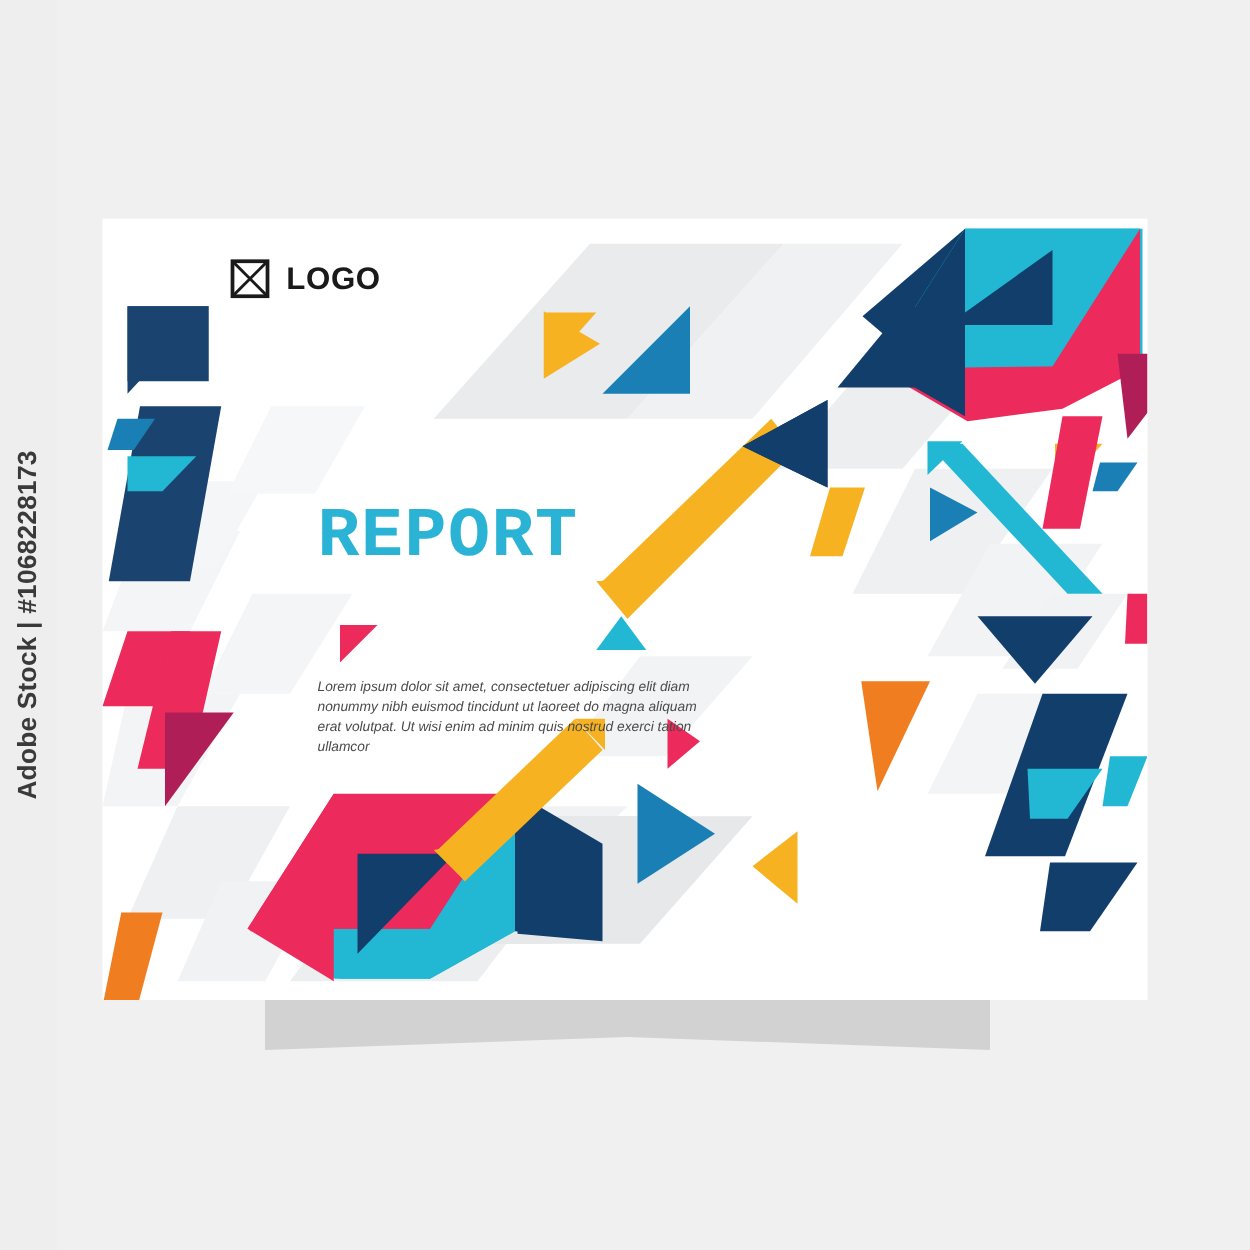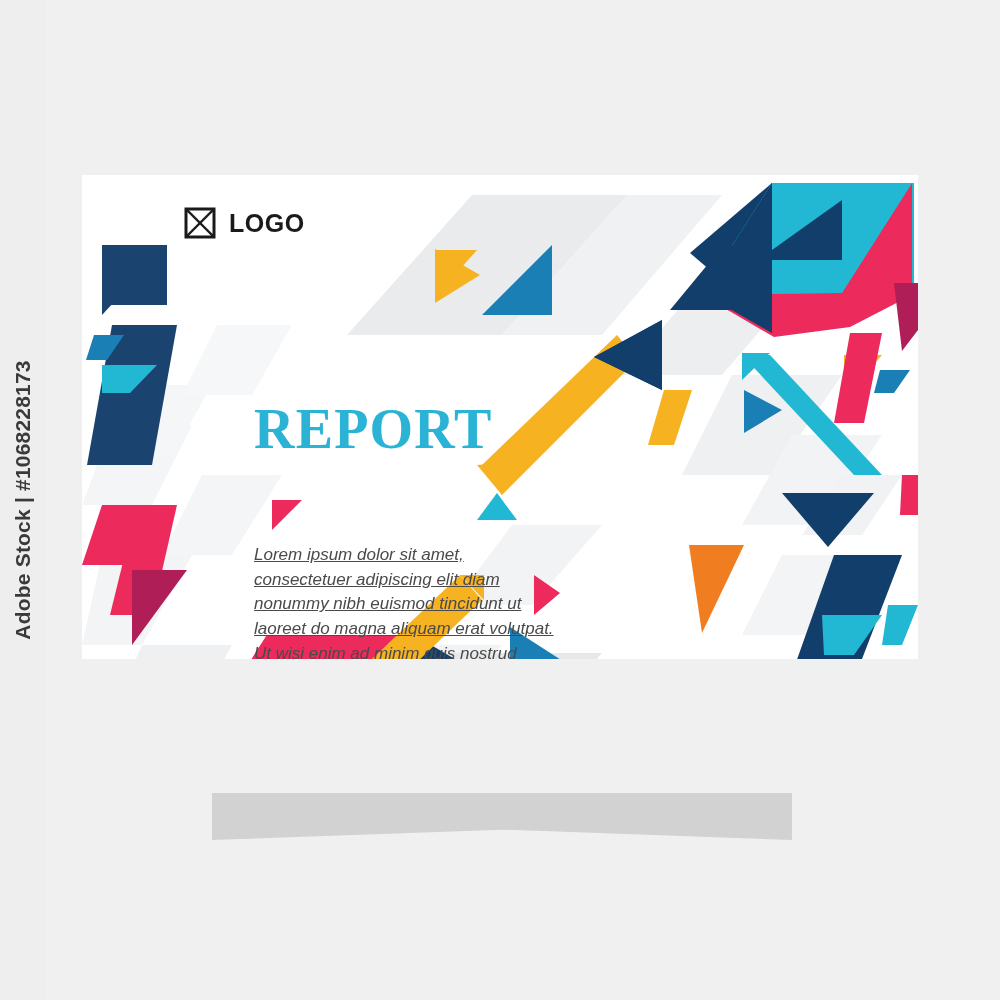--- a/index.html
+++ b/index.html
@@ -28,21 +28,21 @@
 
   
   #card-shadow{
     position:absolute;left:212px;top:793px;width:580px;height:47px;
     background:#d2d2d2;
     clip-path:polygon(0 0,100% 0,100% 100%,50% 78%,0 100%);
   }
 
   
   #poster-card{
-    position:absolute;left:82px;top:175px;width:836px;height:484px;
+    position:absolute;left:82px;top:175px;width:836px;height:625px;
     background:#ffffff;overflow:hidden;
   }
   #poster-card svg{display:block;width:836px;height:625px;}
 
   
   #logo-block{
     position:absolute;left:102px;top:32px;display:flex;align-items:center;gap:13px;
   }
   #logo-mark{width:32px;height:32px;position:relative;}
   #logo-mark svg{width:32px;height:32px;display:block;}
@@ -51,27 +51,26 @@
     font-family:"Liberation Sans", sans-serif;
   }
 
   #headline-block{position:absolute;left:172px;top:218px;}
   #title-annual{
     font-size:62px;font-weight:bold;color:#1b4370;letter-spacing:1.5px;
     line-height:1;font-family:"Liberation Sans", sans-serif;
   }
   #title-report{
     font-size:56px;font-weight:bold;color:#2bb3d6;letter-spacing:1.2px;
-    line-height:1.08;margin-top:6px;font-family:Liberation Serif, serif;
+    line-height:1.08;margin-top:6px;font-family:Liberation Mono, monospace;
   }
   #body-paragraph{
     position:absolute;left:172px;top:368px;width:310px;
-    font-size:17px;font-style:italic;color:#4a4a4a;line-height:1.45;
-    font-family:"Liberation Sans", sans-serif;
-    text-decoration:underline;
+    font-size:11px;font-style:italic;color:#4a4a4a;line-height:1.45;
+    font-family:"Liberation Sans", sans-serif;
   }
 </style>
 </head>
 <body>
 
 <div id="stage">
 
   <div id="card-shadow"></div>
 
   <div id="poster-card">

